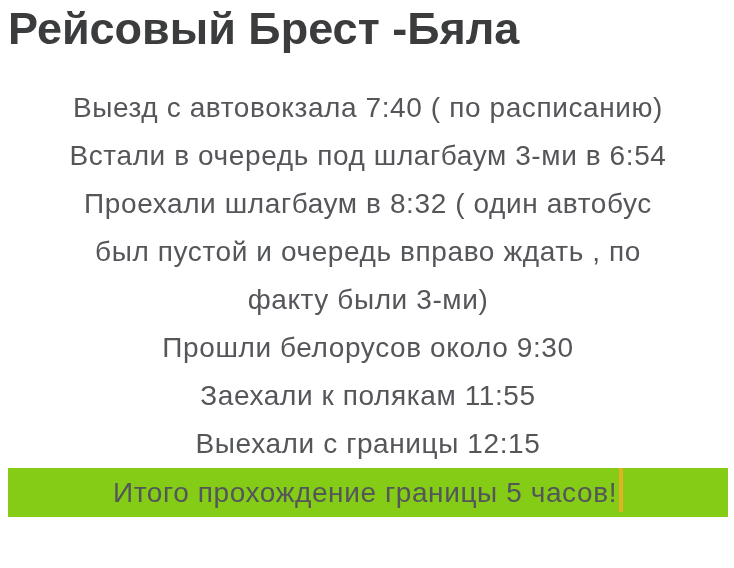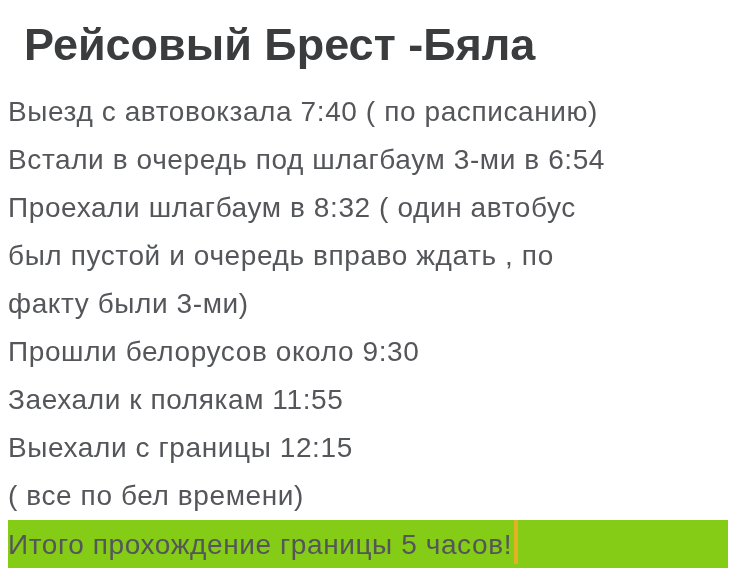--- a/index.html
+++ b/index.html
@@ -11,34 +11,35 @@
     position: relative;
     width: 734px;
     height: 568px;
     background: #ffffff;
     overflow: hidden;
     box-sizing: border-box;
     padding: 2px 6px 0 8px;
     font-family: "Liberation Sans", sans-serif;
   }
   .title {
-    margin: 16px;
+    margin: 0;
     font-size: 45px;
     line-height: 54px;
     font-weight: 700;
     letter-spacing: 0px;
     color: #3a3c3e;
     white-space: nowrap;
   }
   .editor {
-    margin-top: 11px;
+    margin-top: 28px;
     font-size: 28px;
     line-height: 48px;
     letter-spacing: 0.6px;
     color: #54565a;
+    text-align: center;
   }
   .line {
     white-space: nowrap;
   }
   .line-current {
     background: #84cc16;
   }
   .caret {
     display: inline-block;
     width: 4px;
@@ -56,18 +57,17 @@
 
   <div class="editor" style="color: rgb(84, 86, 90);">
     <div class="line">Выезд с автовокзала 7:40 ( по расписанию)</div>
     <div class="line">Встали в очередь под шлагбаум 3-ми в 6:54</div>
     <div class="line">Проехали шлагбаум в 8:32 ( один автобус</div>
     <div class="line">был пустой и очередь вправо ждать , по</div>
     <div class="line">факту были 3-ми)</div>
     <div class="line">Прошли белорусов около 9:30</div>
     <div class="line">Заехали к полякам 11:55</div>
     <div class="line">Выехали с границы 12:15</div>
-    <div class="line">( все по бел времени)</div>
     <div class="line line-current">
       <span>Итого прохождение границы 5 часов!</span><span class="caret" style="background: rgb(226, 177, 38);"></span>
     </div>
   </div>
 </div>
 
 </body></html>

